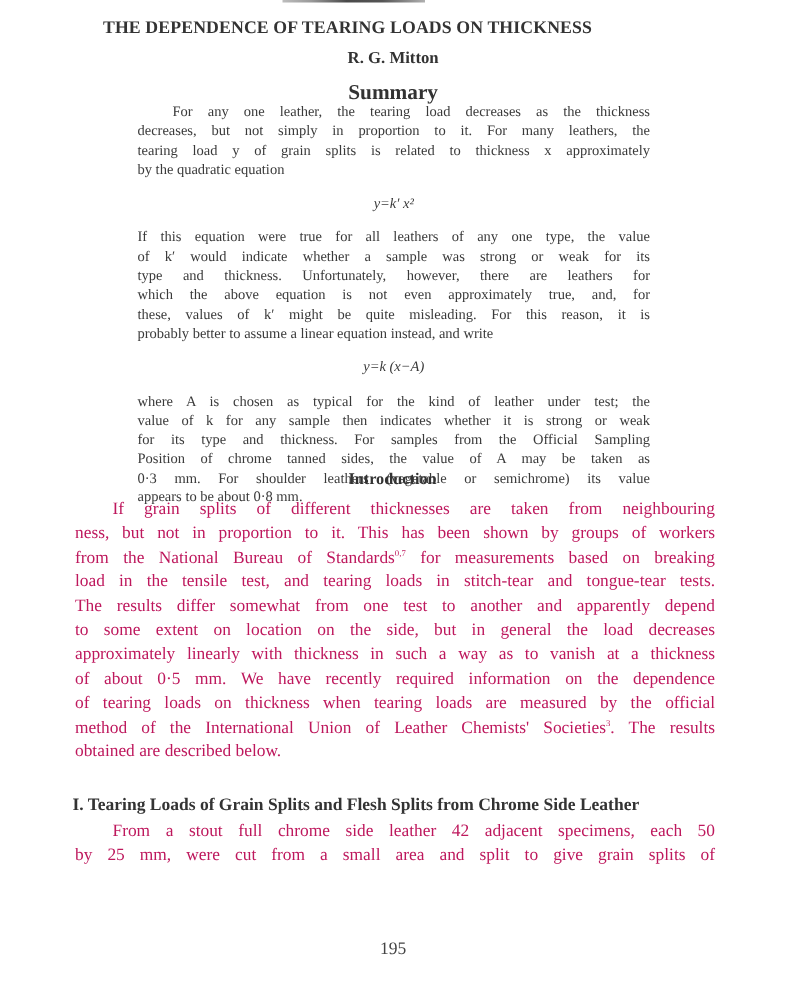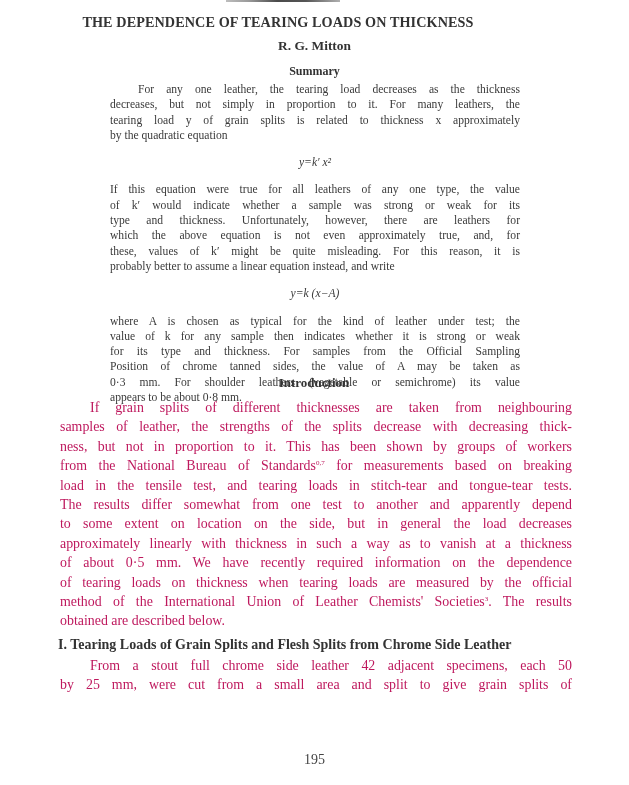--- a/index.html
+++ b/index.html
@@ -15,21 +15,21 @@
   .title {
     position: absolute; left: 0; width: 556px; top: 14px; text-align: center;
     font-weight: bold; font-size: 14.2px; letter-spacing: 0.1px; color: #333;
   }
   .author {
     position: absolute; left: 0; width: 629px; top: 38px; text-align: center;
     font-weight: bold; font-size: 13.4px; color: #333;
   }
   .summary-heading {
     position: absolute; left: 0; width: 629px; top: 64px; text-align: center;
-    font-weight: bold; font-size: 12px; color: #333;
+    font-weight: bold; font-size: 17px; color: #333;
   }
   .summary {
     position: absolute; left: 110px; width: 410px; top: 82px;
     font-size: 11.6px; line-height: 15.3px; color: #3a3a3a;
   }
   .summary .p { text-align: justify; text-align-last: justify; margin: 0; }
   .summary .p.last { text-align-last: left; }
   .summary .indent { text-indent: 28px; }
   .eq { text-align: center; font-style: italic; margin: 12px; }
   .intro-heading {
@@ -83,21 +83,20 @@
   <p class="p">for its type and thickness.  For samples from the Official Sampling</p>
   <p class="p">Position of chrome tanned sides, the value of A may be taken as</p>
   <p class="p">0·3 mm.  For shoulder leathers (vegetable or semichrome) its value</p>
   <p class="p last">appears to be about 0·8 mm.</p>
 </div>
 
 <div class="intro-heading">Introduction</div>
 
 <div class="body-text intro">
   <p class="p indent">If grain splits of different thicknesses are taken from neighbouring</p>
-  <p class="p">samples of leather, the strengths of the splits decrease with decreasing thick-</p>
   <p class="p">ness, but not in proportion to it.  This has been shown by groups of workers</p>
   <p class="p"><span>from the National Bureau of Standards</span><sup>0,7</sup><span> for measurements based on breaking</span></p>
   <p class="p">load in the tensile test, and tearing loads in stitch-tear and tongue-tear tests.</p>
   <p class="p">The results differ somewhat from one test to another and apparently depend</p>
   <p class="p">to some extent on location on the side, but in general the load decreases</p>
   <p class="p">approximately linearly with thickness in such a way as to vanish at a thickness</p>
   <p class="p">of about 0·5 mm.  We have recently required information on the dependence</p>
   <p class="p">of tearing loads on thickness when tearing loads are measured by the official</p>
   <p class="p"><span>method of the International Union of Leather Chemists' Societies</span><sup>3</sup><span>.  The results</span></p>
   <p class="p last">obtained are described below.</p>

